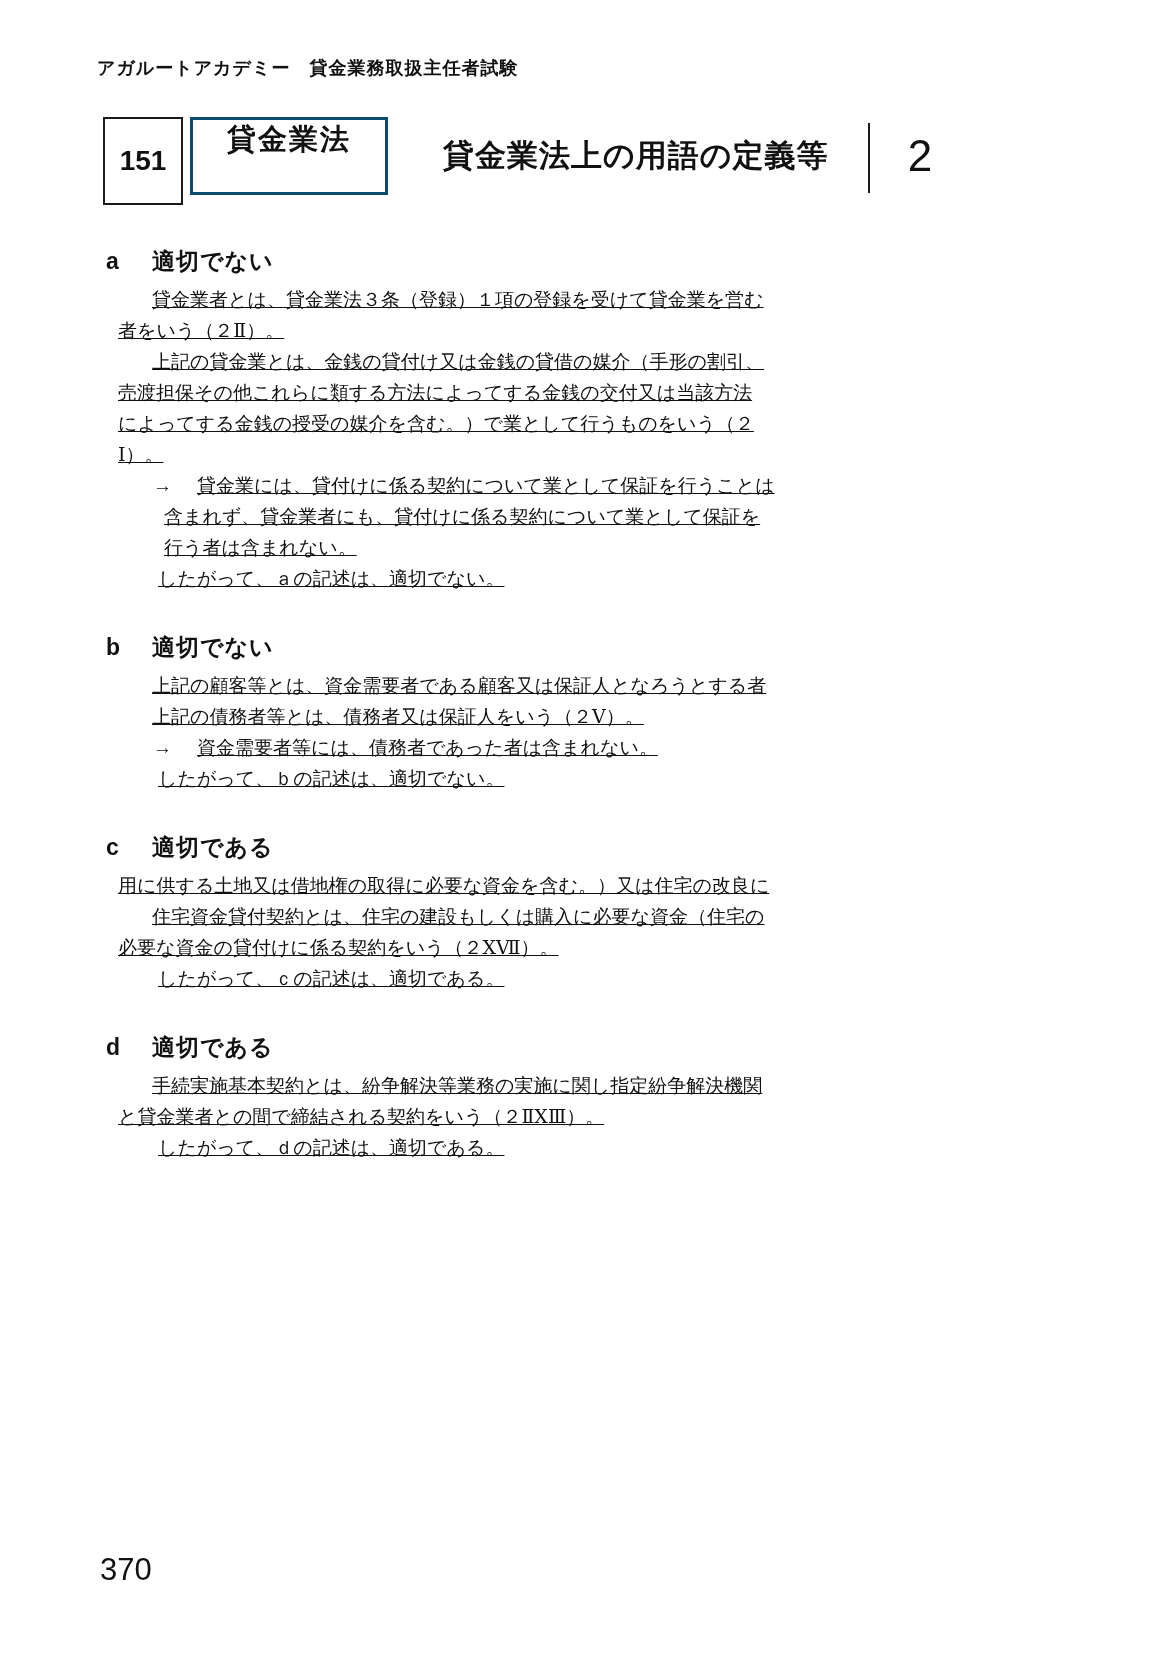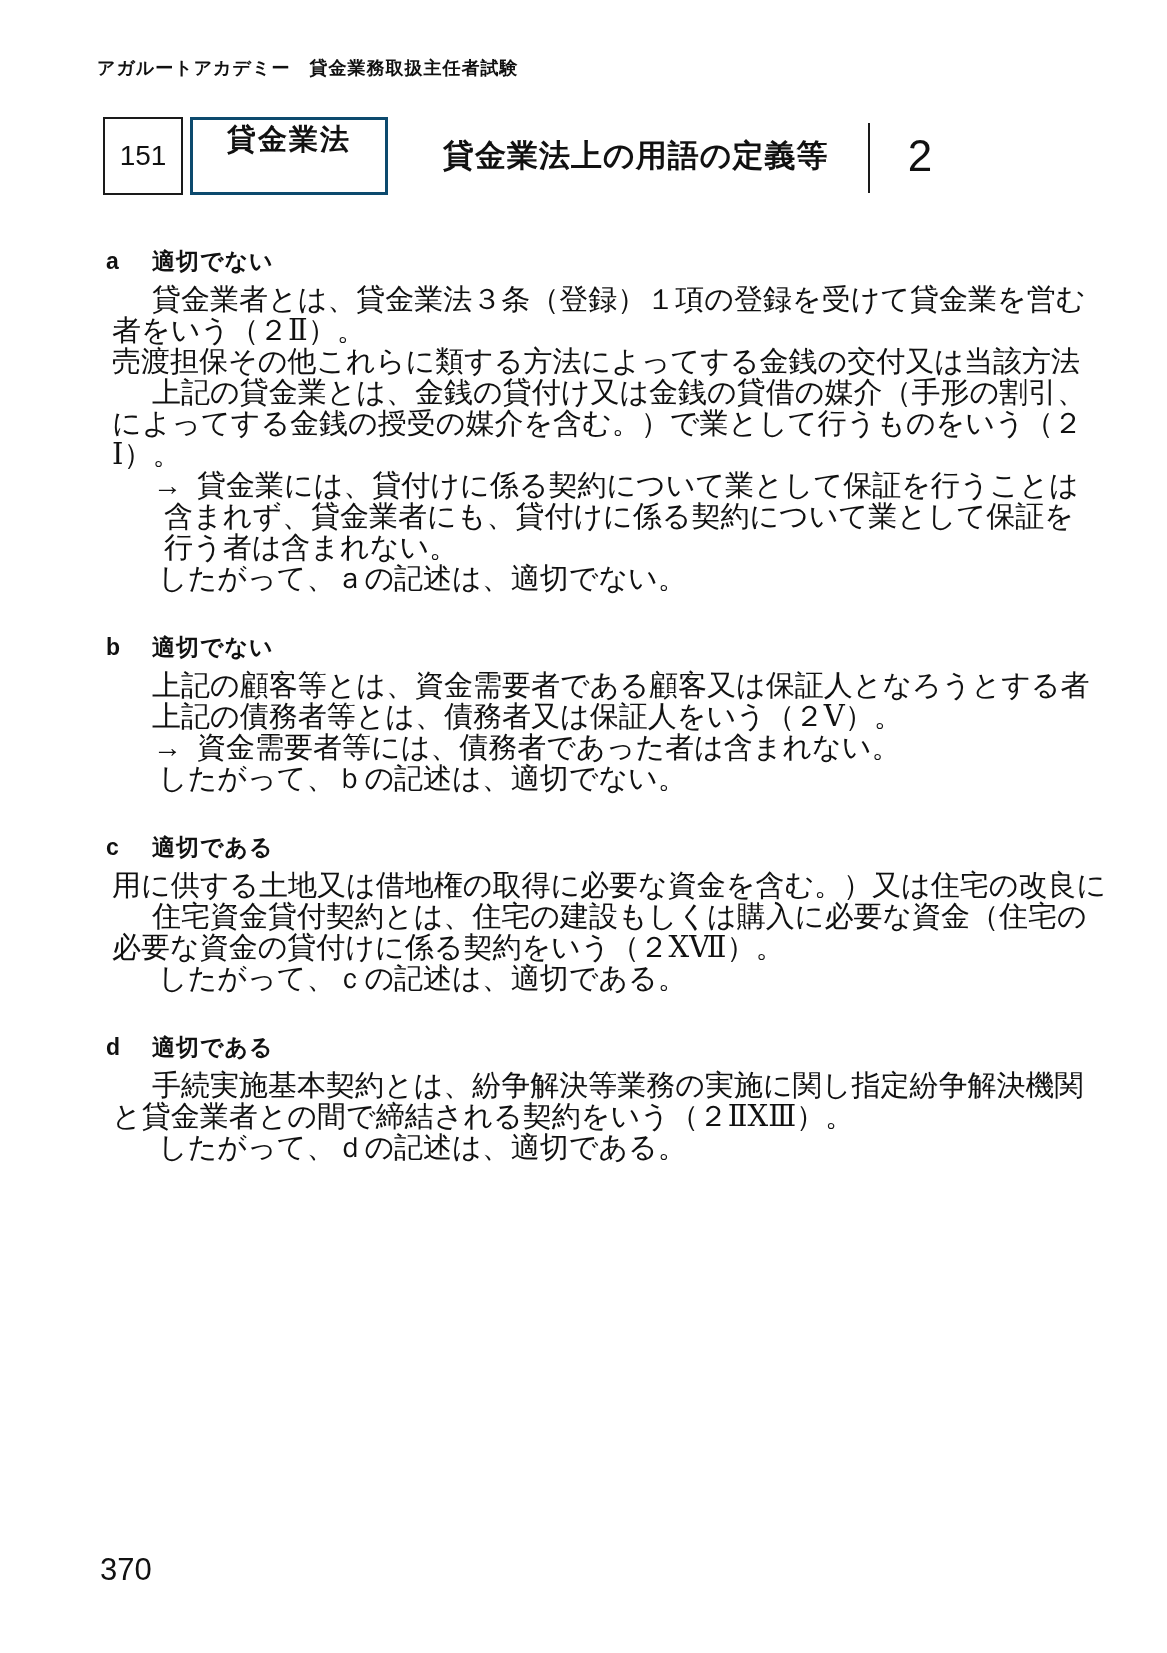--- a/index.html
+++ b/index.html
@@ -14,25 +14,25 @@
 
   .header-line{
     position:absolute;left:97px;top:56px;
     font-family:"Liberation Sans","DejaVu Sans",sans-serif;
     font-size:18px;font-weight:600;letter-spacing:1px;
     white-space:pre;
   }
 
   .title-block{position:absolute;left:0;top:117px;width:1167px;height:78px;}
   .qnum-box{
-    position:absolute;left:103px;top:0;width:80px;height:78px;
+    position:absolute;left:103px;top:0;width:80px;height:88px;
     border:2px solid #1a1a1a;box-sizing:border-box;
     display:flex;align-items:center;justify-content:center;
     font-family:"Liberation Sans","DejaVu Sans",sans-serif;
-    font-size:28px;font-weight:400;
+    font-size:28px;font-weight:700;
   }
   .category-box{
     position:absolute;left:190px;top:0;width:198px;height:78px;
     border:3px solid #0c4a6e;box-sizing:border-box;
     display:flex;align-items:flex-start;justify-content:center;
     font-family:"Liberation Sans","DejaVu Sans",sans-serif;
     font-size:29px;font-weight:600;letter-spacing:2px;
   }
   .page-title{
     position:absolute;left:443px;top:0;height:78px;
@@ -61,24 +61,25 @@
     font-family:"Liberation Sans","DejaVu Sans",sans-serif;
     font-size:23px;font-weight:700;
     display:flex;align-items:baseline;
   }
   .section-letter{display:inline-block;width:46px;font-weight:700;}
   .section-verdict{letter-spacing:1px;}
 
   .line{
     height:31px;line-height:31px;
     font-family:"Liberation Serif","DejaVu Serif",serif;
-    font-size:29px;
+    font-size:19px;
     white-space:pre;
+    text-decoration:underline;
   }
-  .line.flush{margin-left:0;}
+  .line.flush{margin-left:6px;}
   .line.indent{margin-left:40px;}
   .line.concl{margin-left:46px;}
   .line.arrow-cont{margin-left:52px;}
   .line.arrow .arrow-glyph{
     display:inline-block;margin-left:41px;width:44px;
     font-family:"Liberation Serif","DejaVu Serif",serif;
   }
 
   .page-number{
     position:absolute;left:100px;top:1552px;
@@ -106,22 +107,22 @@
   </div>
 
   <div class="content" id="content">
       <div class="section">
         <div class="section-heading">
           <span class="section-letter">a</span>
           <span class="section-verdict">適切でない</span>
         </div>
         <div class="line indent">貸金業者とは、貸金業法３条（登録）１項の登録を受けて貸金業を営む</div>
         <div class="line flush">者をいう（２Ⅱ）。</div>
+        <div class="line indent">上記の貸金業とは、金銭の貸付け又は金銭の貸借の媒介（手形の割引、</div>
         <div class="line flush">売渡担保その他これらに類する方法によってする金銭の交付又は当該方法</div>
-        <div class="line indent">上記の貸金業とは、金銭の貸付け又は金銭の貸借の媒介（手形の割引、</div>
         <div class="line flush">によってする金銭の授受の媒介を含む。）で業として行うものをいう（２</div>
         <div class="line flush">Ⅰ）。</div>
         <div class="line arrow"><span class="arrow-glyph">→</span><span>貸金業には、貸付けに係る契約について業として保証を行うことは</span></div>
         <div class="line arrow-cont">含まれず、貸金業者にも、貸付けに係る契約について業として保証を</div>
         <div class="line arrow-cont">行う者は含まれない。</div>
         <div class="line concl">したがって、ａの記述は、適切でない。</div>
       </div>
       <div class="section">
         <div class="section-heading">
           <span class="section-letter">b</span>

